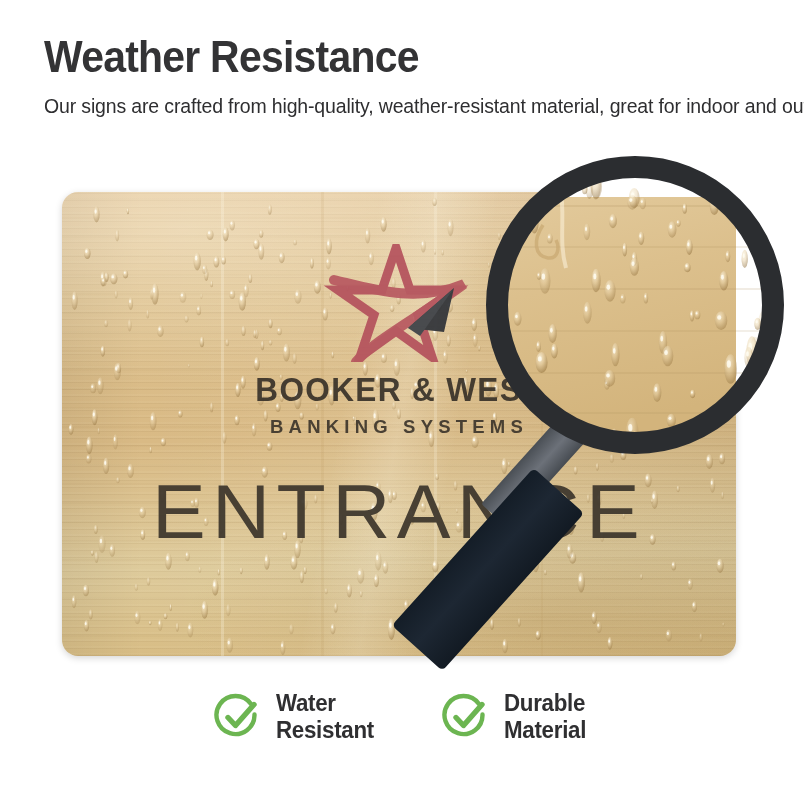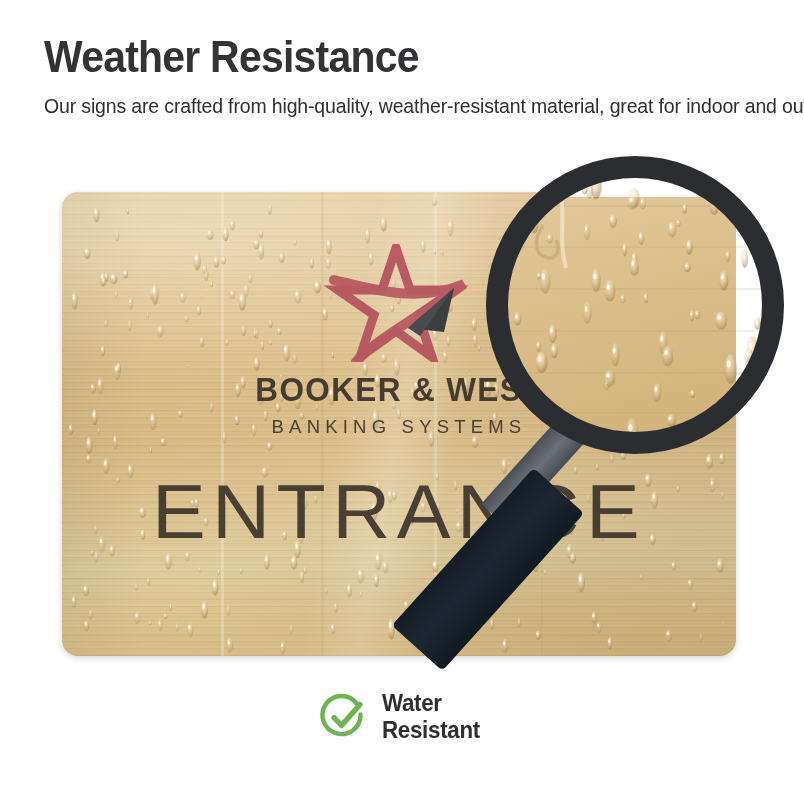--- a/index.html
+++ b/index.html
@@ -92,21 +92,21 @@
     font-size:32.5px;
     font-weight:bold;
     color:#3a332a;
     letter-spacing:1.4px;
     transform:scaleX(0.97);
     opacity:.93;
   }
   .brand-tag {
     margin-top:7px;
     font-size:18.5px;
-    font-weight:normal;
+    font-weight:bold;
     color:#3a332a;
     letter-spacing:5.2px;
     opacity:.9;
   }
   .sign-word {
     position:absolute;
     left:0; right:0; top:276px;
     text-align:center;
     font-size:76px;
     font-weight:300;
@@ -905,15 +905,23 @@
     <div class="feature">
       <svg class="feature-icon" viewBox="0 0 50 50">
         <path d="M38 12 A19 19 0 1 0 41.5 22.5" fill="none" stroke="#6cb551" stroke-width="4.4" stroke-linecap="round"></path>
         <path d="M15 25.5 L22.5 33.5 L41 12.5" fill="none" stroke="#6cb551" stroke-width="5.4" stroke-linecap="round" stroke-linejoin="round"></path>
       </svg>
       <div class="feature-label">Water
 Resistant</div>
     </div>
 
 
+    <div class="feature">
+      <svg class="feature-icon" viewBox="0 0 50 50">
+        <path d="M38 12 A19 19 0 1 0 41.5 22.5" fill="none" stroke="#6cb551" stroke-width="4.4" stroke-linecap="round"></path>
+        <path d="M15 25.5 L22.5 33.5 L41 12.5" fill="none" stroke="#6cb551" stroke-width="5.4" stroke-linecap="round" stroke-linejoin="round"></path>
+      </svg>
+      <div class="feature-label">Durable
+Material</div>
+    </div>
   </div>
 
 </div>
 
 </body></html>

